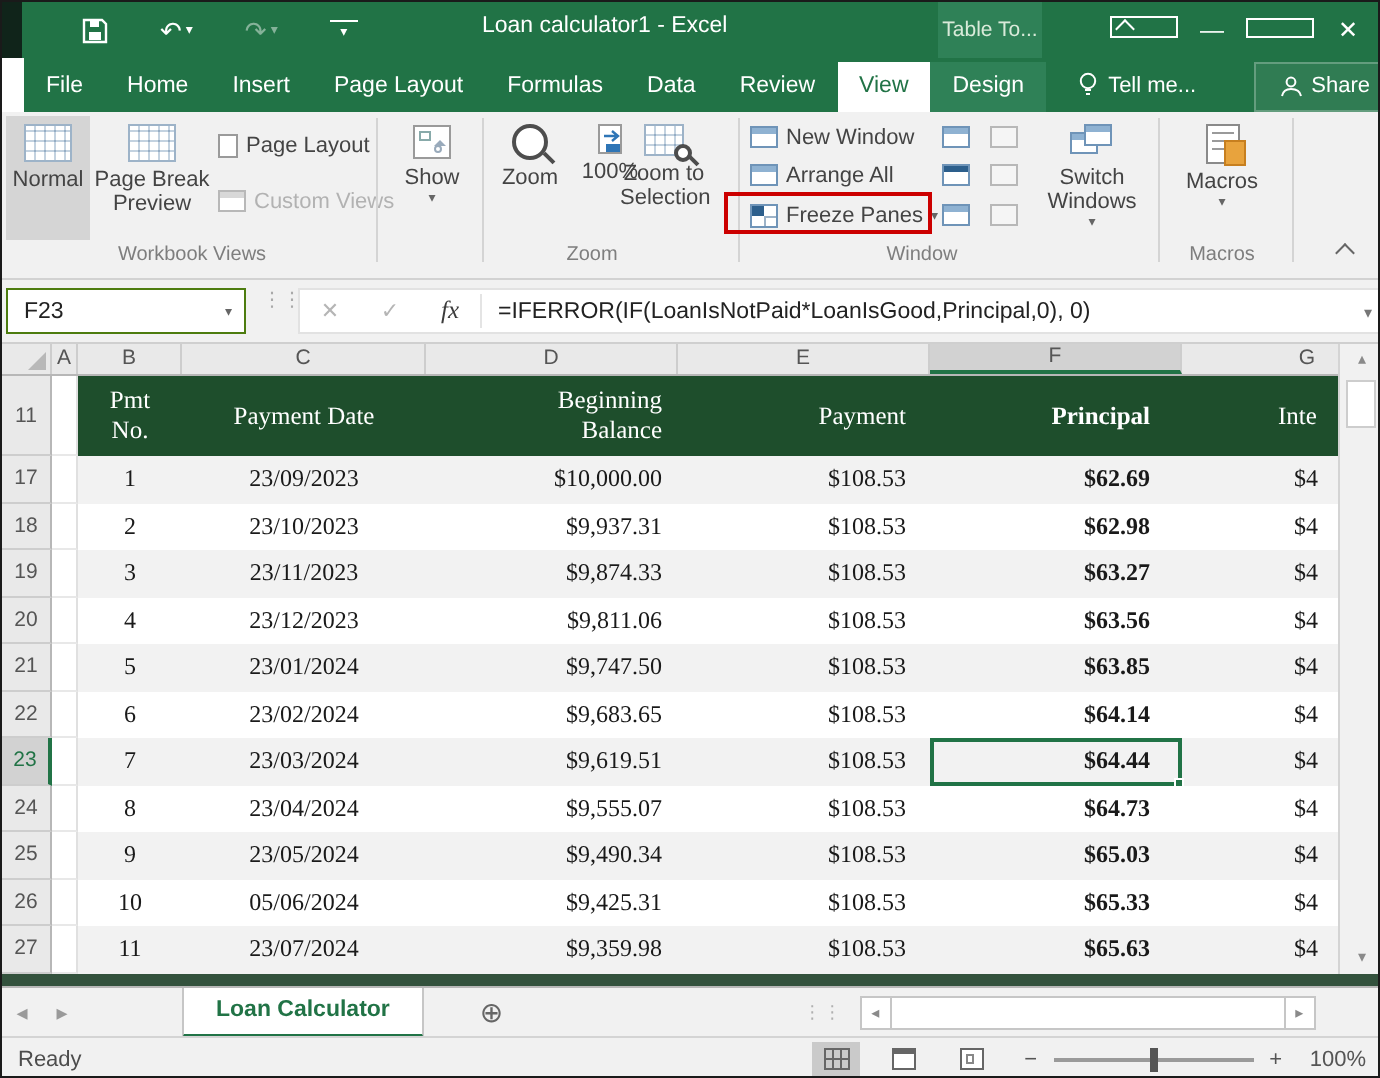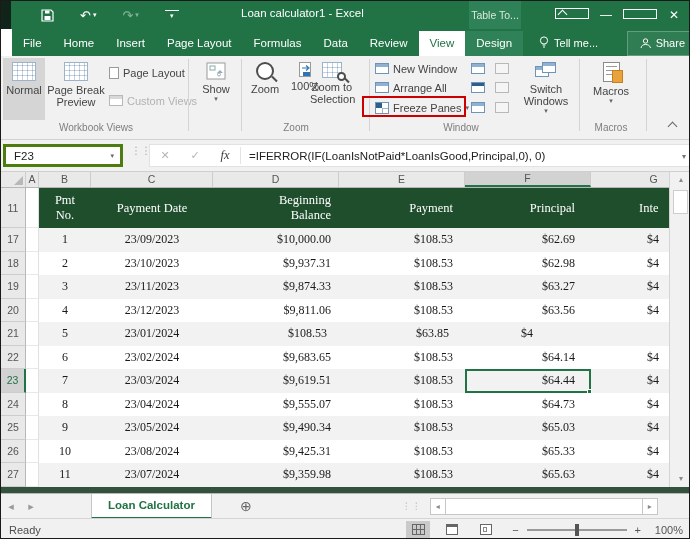--- a/index.html
+++ b/index.html
@@ -58,21 +58,21 @@
   .macicon { width:17px; height:20px; border:1px solid #8a8a8a; background:linear-gradient(#fff,#fff) ,#fff; position:relative; }
   .macicon::before { content:""; position:absolute; left:2px; top:3px; right:2px; height:9px;
         background:repeating-linear-gradient(#9a9a9a 0 1px,#fff 1px 4px); }
   .macicon::after { content:""; position:absolute; right:-4px; bottom:-2px; width:9px; height:11px; background:#e8a33d; border:1px solid #c77f1f; }
   .redbox { position:absolute; left:361px; top:40px; width:104px; height:21px; border:2px solid #cc0000; z-index:5; }
   .collapse { position:absolute; right:14px; top:64px; width:9px; height:9px; }
   .collapse::before { content:""; position:absolute; left:1px; top:3px; width:6px; height:6px; border-left:1.5px solid #666; border-top:1.5px solid #666; transform:rotate(45deg); }
 
   
   .fbar { position:absolute; left:0; top:139px; width:690px; height:32px; background:#f1f1f1; border-bottom:1px solid #cfcfcf; }
-  .namebox { position:absolute; left:2px; top:4px; width:120px; height:23px; background:#fff; border:3px solid #4d7c0f; display:flex; align-items:center; }
+  .namebox { position:absolute; left:2px; top:4px; width:120px; height:23px; background:#fff; border:1px solid #4d7c0f; display:flex; align-items:center; }
   .namebox .nb-t { padding-left:8px; flex:1; font-size:11.5px; color:#222; }
   .namebox .dda { padding-right:6px; }
   .fdots { position:absolute; left:130px; top:8px; width:4px; height:16px; color:#a9a9a9; font-size:10px; line-height:5px; }
   .fwhite { position:absolute; left:148px; top:4px; right:0; height:23px; background:#fff; border:1px solid #e2e2e2; display:flex; align-items:center; }
   .fbtn { width:30px; text-align:center; color:#b5b5b5; font-size:11px; }
   .fx { color:#3b3b3b; font-style:italic; font-family:"Liberation Serif", serif; font-size:12.5px; }
   .fsep { width:1px; height:17px; background:#e4e4e4; margin-right:8px; }
   .ftext { font-size:11.5px; color:#222; white-space:nowrap; }
   .fexpand { position:absolute; right:5px; top:12px; font-size:8px; color:#777; }
 
@@ -84,21 +84,21 @@
   .corner::after { content:""; position:absolute; right:2px; bottom:2px; border-left:9px solid transparent; border-bottom:9px solid #b8b8b8; }
   .colsel { background:#d2d2d2; border-bottom:2px solid #217346; line-height:13px; }
   .grid-rows { width:668px; overflow:hidden; font-family:"Liberation Serif", serif; }
   .trow { display:flex; width:668px; height:23.5px; line-height:23.5px; font-size:12px; color:#1a1a1a; background:#fff; overflow:hidden; }
   .trow.band { background:#f2f2f2; }
   .rowhead { flex:none; width:25px; background:#e9e9e9; border-right:1px solid #b7b7b7; border-bottom:1px solid #cdcdcd;
              text-align:center; font-family:"Liberation Sans", sans-serif; font-size:10.5px; color:#555; }
   .rh-sel { background:#d2d2d2; color:#217346; border-right:2px solid #217346; }
   .cell { flex:none; }
   .ca { width:13px; background:#fff; border-right:1px solid #e0e0e0; border-bottom:1px solid #e8e8e8; }
-  .cb { width:52px; } .cc { width:122px; } .cd { width:126px; } .ce { width:126px; } .cf { width:126px; } .cg { width:126px; }
+  .cb { width:52px; } .cc { width:122px; } .cd { width:126px; } .ce { width:126px; } .cf { width:126px;font-weight:bold; } .cg { width:126px; }
   .c { text-align:center; } .r { text-align:right; }
   .cd.r { padding-right:8px; } .ce.r { padding-right:12px; } .cf.r { padding-right:16px; }
   .cg.l { text-align:left; padding-left:56px; }
   .cell.sel { position:relative; box-shadow:inset 0 0 0 2px #217346; }
   .handle { position:absolute; right:-1px; bottom:-1px; width:5px; height:5px; background:#217346; border:1px solid #fff; }
   
   .r16 { display:flex; width:668px; height:40px; background:#fff; overflow:hidden; font-family:"Liberation Serif", serif; }
   .r16 .rowhead { line-height:40px; }
   .hcell { flex:none; background:#1e4e2c; color:#fff; font-size:12.5px; display:flex; align-items:center; }
   .hcell.c { justify-content:center; text-align:center; }
@@ -401,20 +401,21 @@
         <div class="cell cd r">$9,811.06</div>
         <div class="cell ce r">$108.53</div>
         <div class="cell cf r">$63.56</div>
         <div class="cell cg l">$4</div>
       </div>
       <div class="trow band">
         <div class="rowhead">21</div>
         <div class="cell ca"></div>
         <div class="cell cb c">5</div>
         <div class="cell cc c">23/01/2024</div>
+        <div class="cell cd r">$9,747.50</div>
         <div class="cell ce r">$108.53</div>
         <div class="cell cf r">$63.85</div>
         <div class="cell cg l">$4</div>
       </div>
       <div class="trow">
         <div class="rowhead">22</div>
         <div class="cell ca"></div>
         <div class="cell cb c">6</div>
         <div class="cell cc c">23/02/2024</div>
         <div class="cell cd r">$9,683.65</div>
@@ -449,21 +450,21 @@
         <div class="cell cc c">23/05/2024</div>
         <div class="cell cd r">$9,490.34</div>
         <div class="cell ce r">$108.53</div>
         <div class="cell cf r">$65.03</div>
         <div class="cell cg l">$4</div>
       </div>
       <div class="trow">
         <div class="rowhead">26</div>
         <div class="cell ca"></div>
         <div class="cell cb c">10</div>
-        <div class="cell cc c">23/08/2024</div>
+        <div class="cell cc c">05/06/2024</div>
         <div class="cell cd r">$9,425.31</div>
         <div class="cell ce r">$108.53</div>
         <div class="cell cf r">$65.33</div>
         <div class="cell cg l">$4</div>
       </div>
       <div class="trow band">
         <div class="rowhead">27</div>
         <div class="cell ca"></div>
         <div class="cell cb c">11</div>
         <div class="cell cc c">23/07/2024</div>

